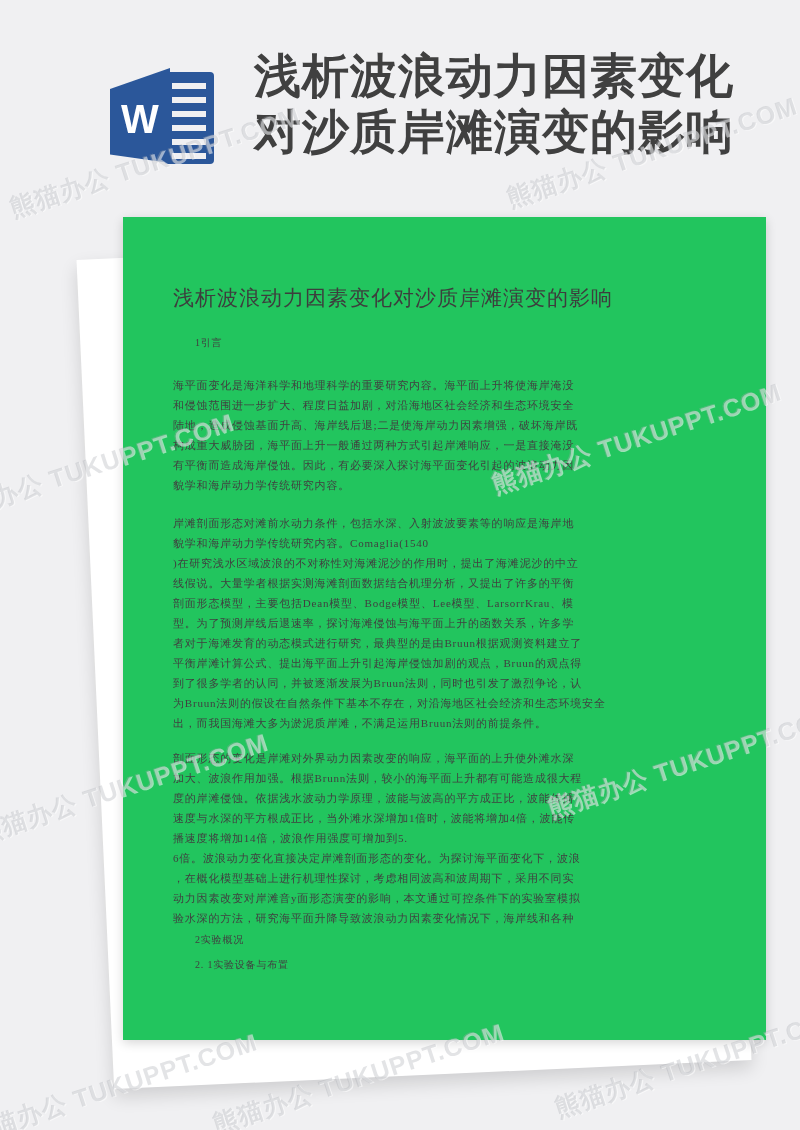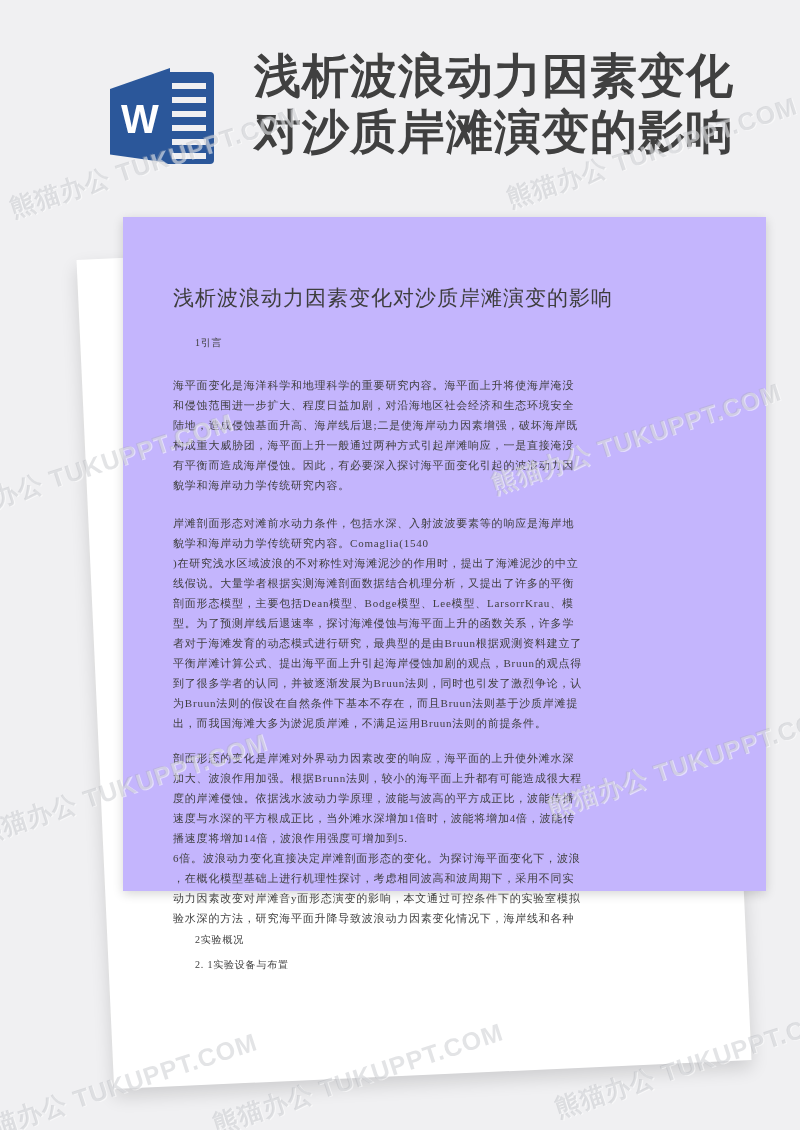--- a/index.html
+++ b/index.html
@@ -36,22 +36,22 @@
     color:#404040;white-space:nowrap;
   }
   
   .page-back{
     position:absolute;left:95px;top:245px;width:638px;height:830px;
     background:#ffffff;z-index:1;
     transform:rotate(-2.6deg);
     box-shadow:0 8px 18px rgba(0,0,0,0.14);
   }
   .page-front{
-    position:absolute;left:123px;top:217px;width:643px;height:674px;
-    background:#c4b5fd;z-index:2;
+    position:absolute;left:123px;top:217px;width:643px;height:823px;
+    background:#22c55e;z-index:2;
     box-shadow:0 3px 10px rgba(0,0,0,0.16);
     box-sizing:border-box;
     padding:66px 74px 0 50px;
   }
   .doc-title{
     font-family:"Liberation Serif",serif;
     font-size:21px;line-height:30px;color:#3d3d3d;
     letter-spacing:1px;white-space:nowrap;
   }
   .doc-heading{
@@ -121,21 +121,21 @@
       <div class="sec-2 doc-para">
         <div class="doc-line">岸滩剖面形态对滩前水动力条件，包括水深、入射波波要素等的响应是海岸地</div>
         <div class="doc-line">貌学和海岸动力学传统研究内容。Comaglia(1540</div>
         <div class="doc-line">)在研究浅水区域波浪的不对称性对海滩泥沙的作用时，提出了海滩泥沙的中立</div>
         <div class="doc-line">线假说。大量学者根据实测海滩剖面数据结合机理分析，又提出了许多的平衡</div>
         <div class="doc-line">剖面形态模型，主要包括Dean模型、Bodge模型、Lee模型、LarsorrKrau、模</div>
         <div class="doc-line">型。为了预测岸线后退速率，探讨海滩侵蚀与海平面上升的函数关系，许多学</div>
         <div class="doc-line">者对于海滩发育的动态模式进行研究，最典型的是由Bruun根据观测资料建立了</div>
         <div class="doc-line">平衡岸滩计算公式、提出海平面上升引起海岸侵蚀加剧的观点，Bruun的观点得</div>
         <div class="doc-line">到了很多学者的认同，并被逐渐发展为Bruun法则，同时也引发了激烈争论，认</div>
-        <div class="doc-line">为Bruun法则的假设在自然条件下基本不存在，而且Bruun法则基于沙质岸滩提</div>
+        <div class="doc-line">为Bruun法则的假设在自然条件下基本不存在，对沿海地区社会经济和生态环境安全</div>
         <div class="doc-line">出，而我国海滩大多为淤泥质岸滩，不满足运用Bruun法则的前提条件。</div>
       </div>
       <div class="sec-3 doc-para">
         <div class="doc-line">剖面形态的变化是岸滩对外界动力因素改变的响应，海平面的上升使外滩水深</div>
         <div class="doc-line">加大、波浪作用加强。根据Brunn法则，较小的海平面上升都有可能造成很大程</div>
         <div class="doc-line">度的岸滩侵蚀。依据浅水波动力学原理，波能与波高的平方成正比，波能传播</div>
         <div class="doc-line">速度与水深的平方根成正比，当外滩水深增加1倍时，波能将增加4倍，波能传</div>
         <div class="doc-line">播速度将增加14倍，波浪作用强度可增加到5.</div>
         <div class="doc-line">6倍。波浪动力变化直接决定岸滩剖面形态的变化。为探讨海平面变化下，波浪</div>
         <div class="doc-line">，在概化模型基础上进行机理性探讨，考虑相同波高和波周期下，采用不同实</div>

